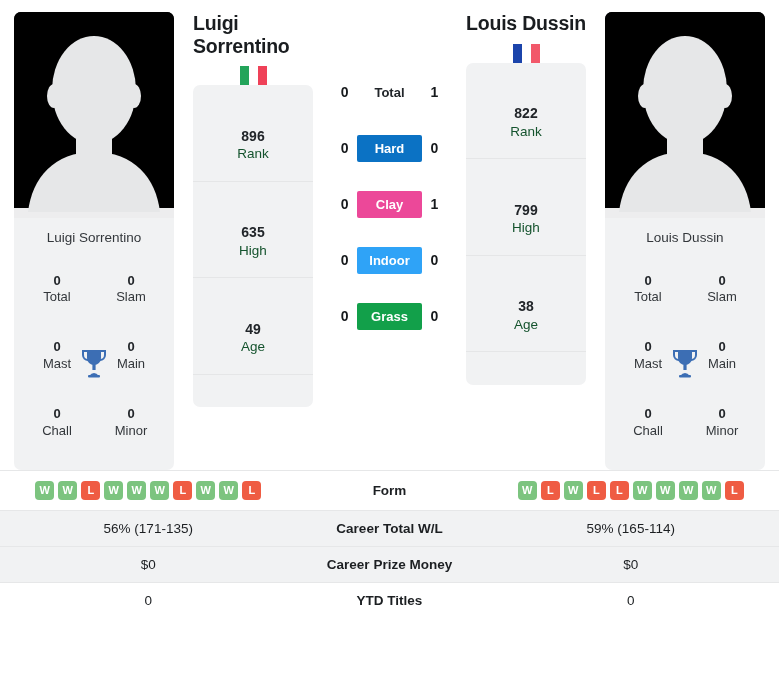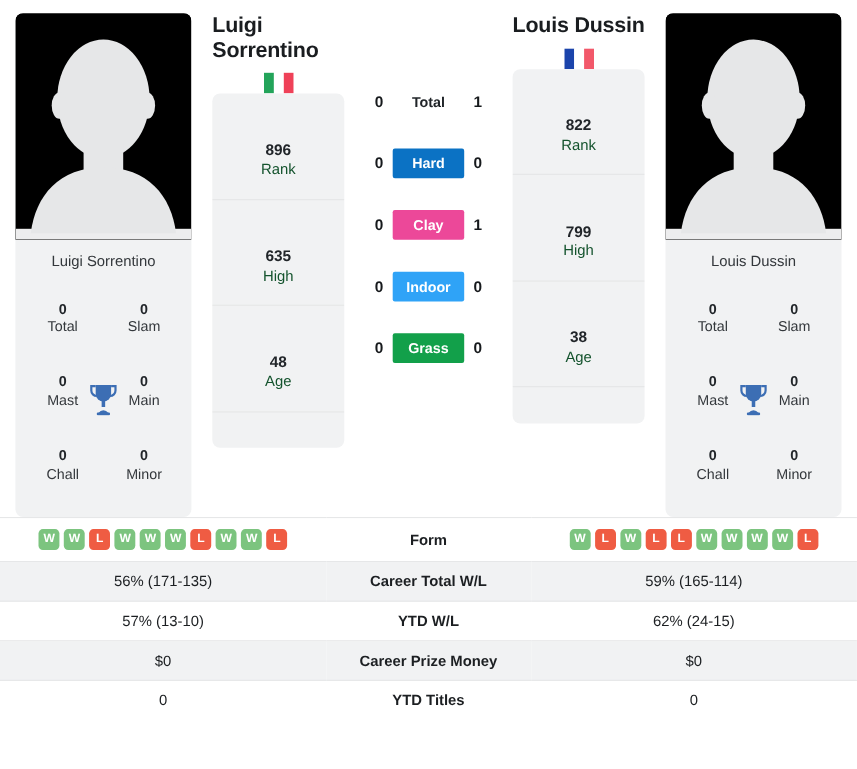--- a/index.html
+++ b/index.html
@@ -284,21 +284,21 @@
     <div class="rank-card">
       <div class="rank-cell">
         <div class="num">896</div>
         <div class="lab">Rank</div>
       </div>
       <div class="rank-cell">
         <div class="num">635</div>
         <div class="lab">High</div>
       </div>
       <div class="rank-cell">
-        <div class="num">48</div>
+        <div class="num">49</div>
         <div class="lab">Age</div>
       </div>
       <div class="rank-cell plays">
         <div class="lab">Plays</div>
       </div>
     </div>
   </div>
 
   <div class="h2h">
     <div class="h2h-row">
@@ -441,25 +441,20 @@
             <div class="badge w">W</div>
             <div class="badge l">L</div>
           </div>
       </td>
     </tr>
     <tr class="shade">
       <td>56% (171-135)</td>
       <td class="mid">Career Total W/L</td>
       <td>59% (165-114)</td>
     </tr>
-    <tr>
-      <td>57% (13-10)</td>
-      <td class="mid">YTD W/L</td>
-      <td>62% (24-15)</td>
-    </tr>
     <tr class="shade">
       <td>$0</td>
       <td class="mid">Career Prize Money</td>
       <td>$0</td>
     </tr>
     <tr>
       <td>0</td>
       <td class="mid">YTD Titles</td>
       <td>0</td>
     </tr>

